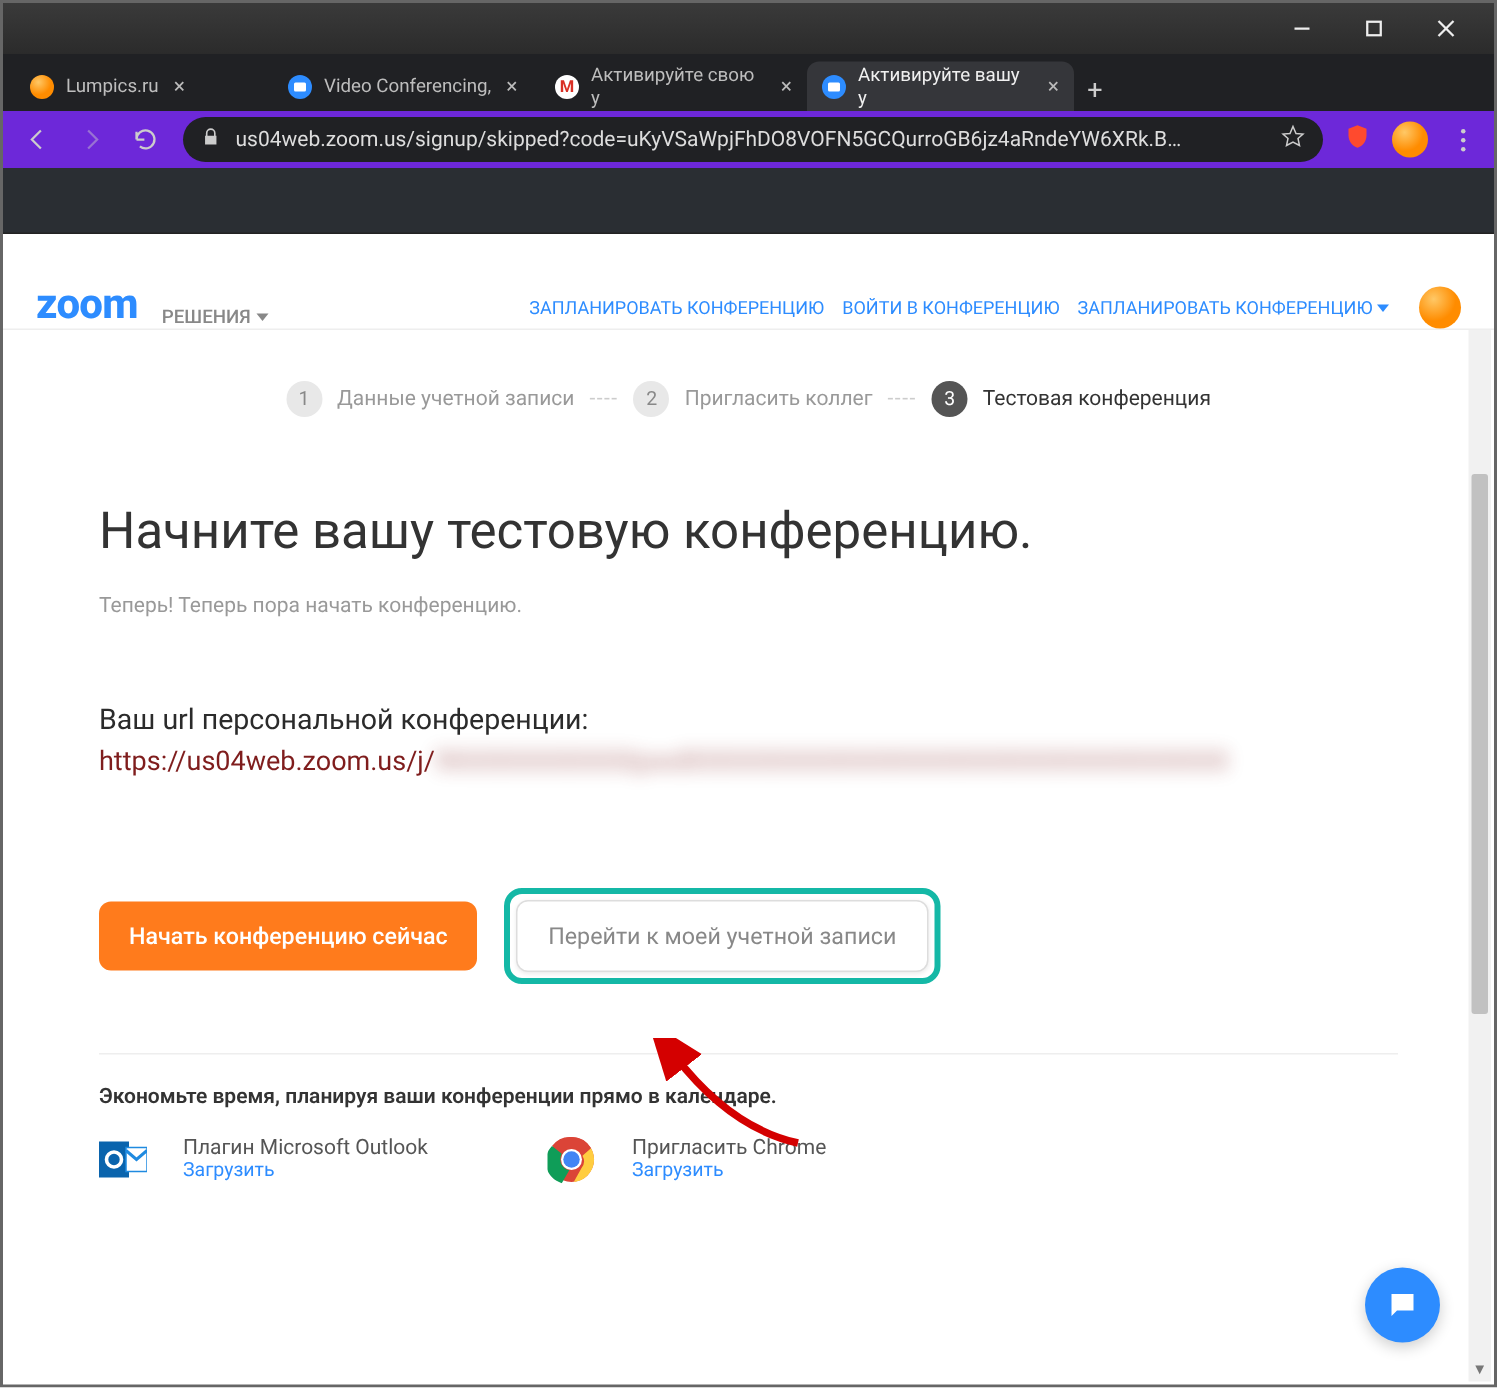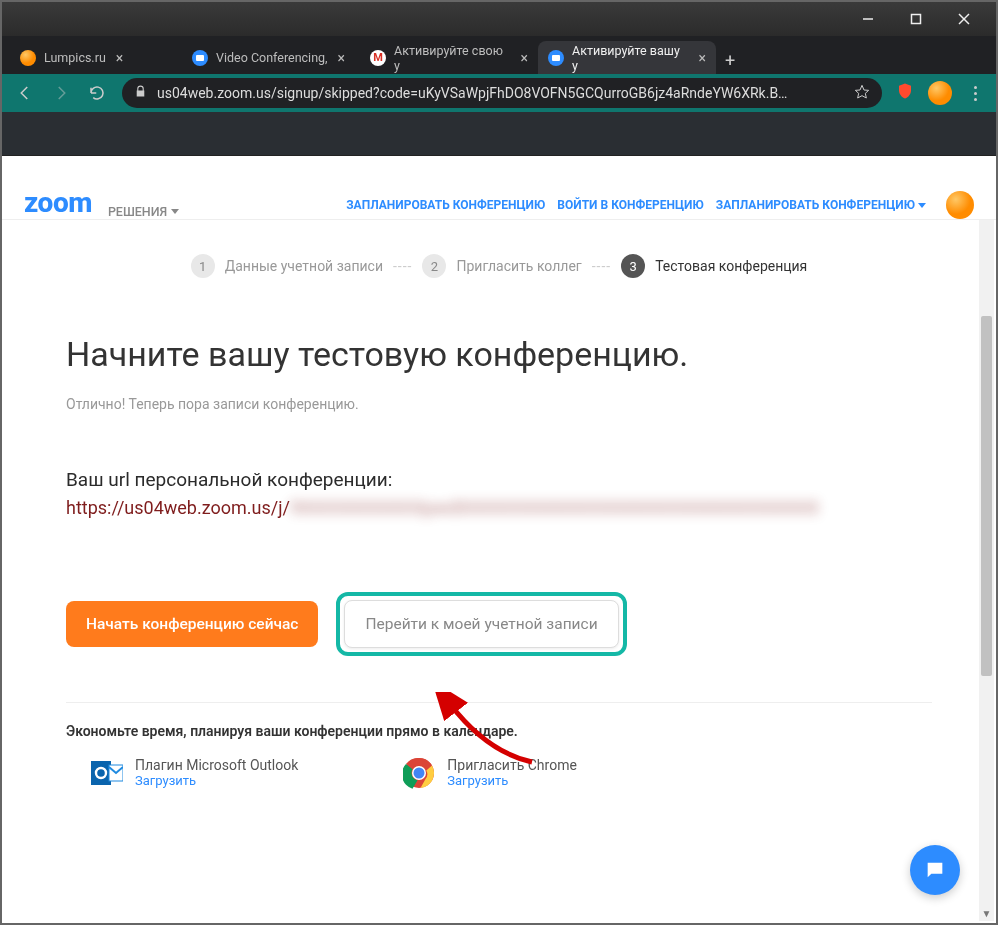--- a/index.html
+++ b/index.html
@@ -13,21 +13,21 @@
 
   
   .tabstrip { height: 38px; background: #202124; display: flex; align-items: flex-end; padding-left: 8px; }
   .tab { height: 33px; display: flex; align-items: center; gap: 8px; padding: 0 10px; color: #bdbdbd; font-size: 12.5px; border-radius: 8px 8px 0 0; position: relative; min-width: 0; }
   .tab.active { background: #35363a; color: #f0f0f0; }
   .tab .favicon { width: 16px; height: 16px; border-radius: 50%; flex-shrink: 0; }
   .tab .close { color: #bbb; font-size: 14px; margin-left: 2px; }
   .newtab { width: 28px; height: 28px; display: flex; align-items: center; justify-content: center; color: #ccc; font-size: 18px; }
 
   
-  .urlbar { height: 38px; background: #0f766e; display: flex; align-items: center; gap: 14px; padding: 0 12px; }
+  .urlbar { height: 38px; background: #6d28d9; display: flex; align-items: center; gap: 14px; padding: 0 12px; }
   .navbtn { width: 22px; height: 22px; display: flex; align-items: center; justify-content: center; }
   .navbtn svg { width: 18px; height: 18px; stroke: #ccc; fill: none; stroke-width: 2; }
   .omnibox { flex: 1; height: 30px; background: #202124; border-radius: 15px; display: flex; align-items: center; padding: 0 12px; gap: 10px; color: #ddd; font-size: 14px; overflow: hidden; }
   .omnibox .lock svg { width: 13px; height: 13px; fill: #ccc; }
   .omnibox .url { white-space: nowrap; overflow: hidden; text-overflow: ellipsis; flex: 1; }
   .omnibox .star svg { width: 16px; height: 16px; stroke: #ccc; fill: none; stroke-width: 1.5; }
   .ext-shield { width: 18px; height: 18px; }
   .avatar { width: 24px; height: 24px; border-radius: 50%; background: radial-gradient(circle at 35% 30%, #ffc866, #ff8c00 55%); }
   .kebab { width: 18px; height: 18px; display: flex; flex-direction: column; justify-content: center; gap: 3px; align-items: center; }
   .kebab span { width: 3px; height: 3px; background: #ccc; border-radius: 50%; }
@@ -38,21 +38,21 @@
   .scrollbar { position: absolute; right: 2px; top: 154px; bottom: 2px; width: 15px; background: #f1f1f1; }
   .scrollbar .thumb { position: absolute; left: 2px; right: 2px; top: 160px; height: 360px; background: #c1c1c1; border-radius: 2px; }
   .scrollbar .arrow { position: absolute; left: 0; right: 0; height: 16px; display: flex; align-items: center; justify-content: center; color: #777; font-size: 10px; }
   .scrollbar .arrow.up { top: 0; }
   .scrollbar .arrow.down { bottom: 0; }
 
   
   .znav { height: 64px; background: #fff; border-bottom: 1px solid #eee; display: flex; align-items: flex-end; padding: 0 22px; }
   .logo { font-size: 28px; font-weight: 800; color: #2d8cff; letter-spacing: -0.5px; }
   .solutions { margin-left: 16px; color: #888; font-size: 12.5px; display: flex; align-items: center; gap: 4px; font-weight: 500; }
-  .navlinks { margin-left: auto; display: flex; gap: 12px; align-items: center; font-size: 12px; font-weight: 700; color: #2d8cff; }
+  .navlinks { margin-left: auto; display: flex; gap: 12px; align-items: center; font-size: 12px; font-weight: 400; color: #2d8cff; }
   .navlinks span { white-space: nowrap; display: flex; align-items: center; gap: 3px; }
   .zn-avatar { width: 28px; height: 28px; border-radius: 50%; background: radial-gradient(circle at 35% 30%, #ffc866, #ff8c00 55%); margin-left: 8px; }
 
   
   .steps { display: flex; align-items: center; justify-content: center; gap: 10px; padding: 34px 0 26px; font-size: 14px; color: #999; }
   .step { display: flex; align-items: center; gap: 10px; }
   .stepnum { width: 24px; height: 24px; border-radius: 50%; display: flex; align-items: center; justify-content: center; font-size: 13px; background: #e8e8e8; color: #888; }
   .step.active { color: #333; }
   .step.active .stepnum { background: #555; color: #fff; }
   .dashes { color: #ccc; letter-spacing: 1px; }
@@ -66,21 +66,21 @@
   .purl .blur { filter: blur(6px); opacity: 0.6; }
 
   .btnrow { display: flex; gap: 18px; align-items: center; }
   .btn-pri { background: #ff7b1c; color: #fff; font-size: 15.5px; padding: 14px 20px; border: none; border-radius: 8px; font-weight: 500; }
   .btn-sec-wrap { position: relative; border: 4px solid #14b8a6; border-radius: 12px; padding: 4px; }
   .btn-sec { background: #fff; color: #888; font-size: 15.5px; padding: 14px 20px; border: 1px solid #ddd; border-radius: 8px; box-shadow: 0 1px 3px rgba(0,0,0,0.08); }
 
   .hr { height: 1px; background: #eee; margin: 46px 0 20px; }
   .saveblock { font-size: 14px; font-weight: 600; color: #333; margin-bottom: 18px; }
   .plugins { display: flex; gap: 80px; }
-  .plugin { display: flex; gap: 12px; align-items: flex-start; margin-left: 25px; }
+  .plugin { display: flex; gap: 24px; align-items: flex-start; }
   .plugin .picon { width: 32px; height: 32px; }
   .plugin .ptext { display: flex; flex-direction: column; }
   .plugin .ptitle { font-size: 14px; color: #555; }
   .plugin .pdl { font-size: 13px; color: #2d8cff; }
 
   
   .chatfab { position: absolute; right: 36px; bottom: 28px; width: 50px; height: 50px; border-radius: 50%; background: #2d8cff; display: flex; align-items: center; justify-content: center; box-shadow: 0 3px 10px rgba(0,0,0,0.2); }
   .chatfab svg { width: 22px; height: 22px; fill: #fff; }
 
   
@@ -216,21 +216,21 @@
       </div>
       <span class="dashes">----</span>
       <div class="step active">
         <div class="stepnum">3</div>
         <span>Тестовая конференция</span>
       </div>
     </div>
 
     <div class="main">
       <div class="h1">Начните вашу тестовую конференцию.</div>
-      <div class="sub">Отлично! Теперь пора записи конференцию.</div>
+      <div class="sub">Теперь! Теперь пора начать конференцию.</div>
       <div class="urllabel">Ваш url персональной конференции:</div>
       <div class="purl">
         <span>https://us04web.zoom.us/j/</span><span class="blur">9XXXXXXXXXXXpwdXXXXXXXXXXXXXXXXXXXXXXXXXXXXXXXX</span>
       </div>
 
       <div class="btnrow">
         <button class="btn-pri">Начать конференцию сейчас</button>
         <div class="btn-sec-wrap">
           <button class="btn-sec">Перейти к моей учетной записи</button>
         </div>

